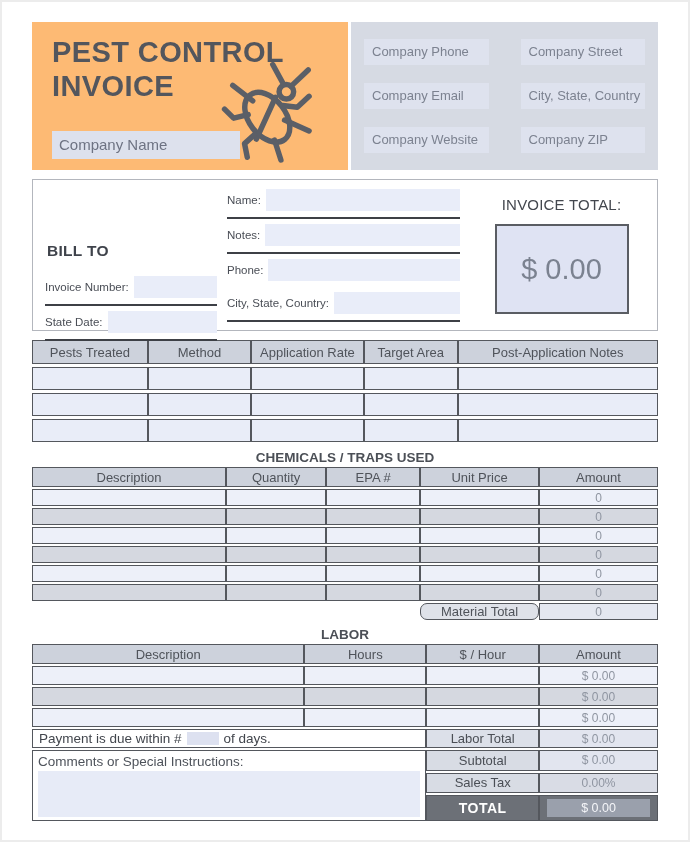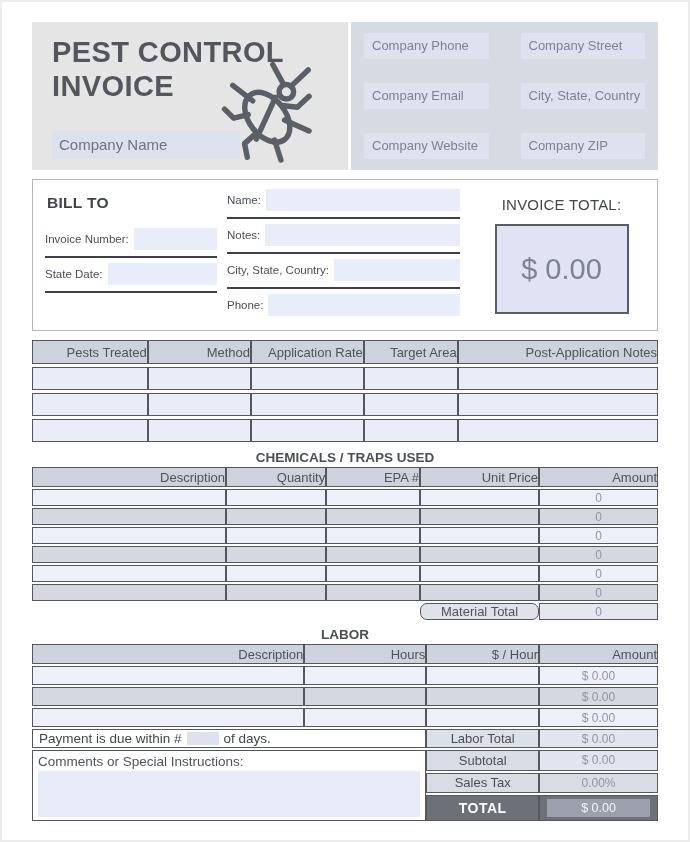--- a/index.html
+++ b/index.html
@@ -5,57 +5,57 @@
   * { margin:0; padding:0; box-sizing:border-box; }
   html,body { background:#fff; }
   body { font-family:"Liberation Sans", sans-serif; }
   .page {
     width:690px; height:842px; background:#ffffff;
     border:2px solid #ececec; padding:20px 30px; overflow:hidden;
   }
 
   
   .header-band { display:flex; height:148px; margin-bottom:9px; }
-  .header-left { width:316px; background:#e5e5e5; position:relative; padding:13px 0 0 20px; }
+  .header-left { width:316px; background:#fdba74; position:relative; padding:13px 0 0 20px; }
   .hl-title { font-size:29px; font-weight:bold; color:#53565d; line-height:1.18; letter-spacing:.4px; }
   .company-name-field {
     position:absolute; left:20px; bottom:11px; width:188px; height:28px;
     background:#dde1ed; color:#6e7383; font-size:15px; line-height:28px; padding-left:7px;
   }
   .bug { position:absolute; right:28px; bottom:0px; }
   .header-right {
     flex:1; background:#d6dae3; margin-left:3px;
-    padding:11px 13px; display:grid; grid-template-columns:1fr 1fr;
+    padding:17px 13px; display:grid; grid-template-columns:1fr 1fr;
     column-gap:32px; align-content:space-between; grid-auto-rows:26px;
   }
   .contact-field {
     background:#dee2ee; color:#7c8290; font-size:13px; line-height:26px; padding-left:8px;
     white-space:nowrap; overflow:hidden;
   }
 
   
   .billto { border:1px solid #b3b6bd; height:152px; margin-bottom:9px; display:flex; padding:9px 14px 8px 12px; }
-  .bt-col1 { width:182px; padding-right:10px; }
+  .bt-col1 { width:182px; padding-right:10px;margin-top:48px; }
   .bt-heading { font-size:15.5px; font-weight:bold; color:#3f434b; letter-spacing:.3px; margin:5px 0 11px 2px; }
   .bt-row { display:flex; align-items:center; padding:5px 0 6px; }
   .bt-row.u { border-bottom:2px solid #3d4046; }
   .bt-label { font-size:11.5px; color:#4a4e56; white-space:nowrap; }
   .bt-field { flex:1; height:22px; background:#e9edf9; margin-left:5px; }
   .bt-col2 { flex:1; padding-right:20px; }
   .bt-col2 .bt-row:first-child { padding-top:0; }
   .bt-col3 { width:163px; text-align:center; }
   .bt-total-label { font-size:15px; color:#43474e; margin-top:7px; letter-spacing:.2px; }
   .total-box {
     margin:11px auto 0; width:134px; height:90px; border:2px solid #5a5d63; background:#dfe3f3;
     display:flex; align-items:center; justify-content:center; font-size:29px; color:#7b8290;
   }
 
   
   table { width:100%; border-collapse:separate; table-layout:fixed; }
-  th { background:#cdd2dc; border:1px solid #54575d; font-weight:normal; color:#4f535a; font-size:13px; height:24px;text-align:right; }
+  th { background:#cdd2dc; border:1px solid #54575d; font-weight:normal; color:#4f535a; font-size:13px; height:24px; }
   td { border:1px solid #54575d; font-size:12px; }
   .section-title { text-align:center; font-weight:bold; color:#4b4f56; font-size:13.5px; margin:5px 0 2px; }
 
   .pests { border-spacing:0 3px; margin-top:-3px; }
   .pests td { background:#e9edf8; height:23px; }
 
   .chem, .labor-table { border-spacing:0 2px; margin-top:-2px; }
   .chem th, .labor-table th { height:20px; }
   .chem td, .labor-table td { height:17px; }
   tr.r0 td { background:#edf0f9; }
@@ -131,26 +131,26 @@
     </div>
     <div class="bt-col2">
       <div class="bt-row u">
         <span class="bt-label">Name:</span>
         <span class="bt-field"></span>
       </div>
       <div class="bt-row u">
         <span class="bt-label">Notes:</span>
         <span class="bt-field"></span>
       </div>
-      <div class="bt-row u">
-        <span class="bt-label">City, State, Country:</span>
-        <span class="bt-field"></span>
-      </div>
       <div class="bt-row">
         <span class="bt-label">Phone:</span>
+        <span class="bt-field"></span>
+      </div>
+      <div class="bt-row u">
+        <span class="bt-label">City, State, Country:</span>
         <span class="bt-field"></span>
       </div>
     </div>
     <div class="bt-col3">
       <div class="bt-total-label">INVOICE TOTAL:</div>
       <div class="total-box">$ 0.00</div>
     </div>
   </div>
 
   <table class="pests">

